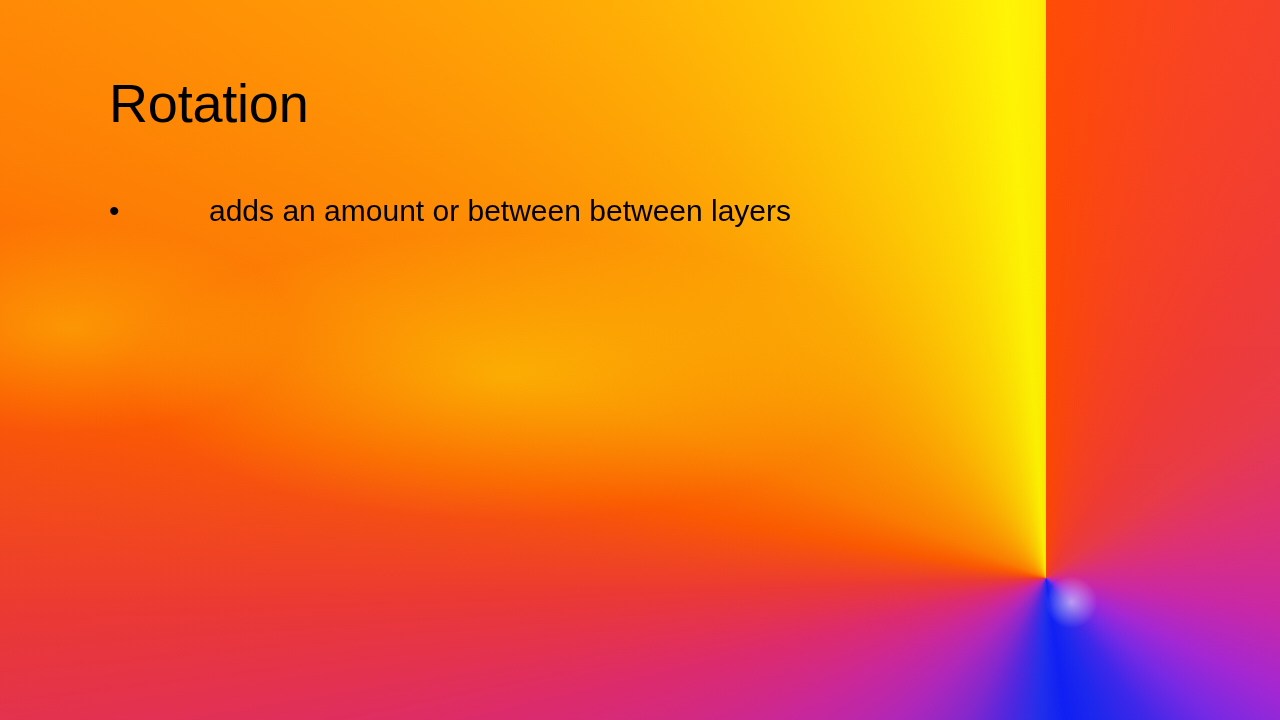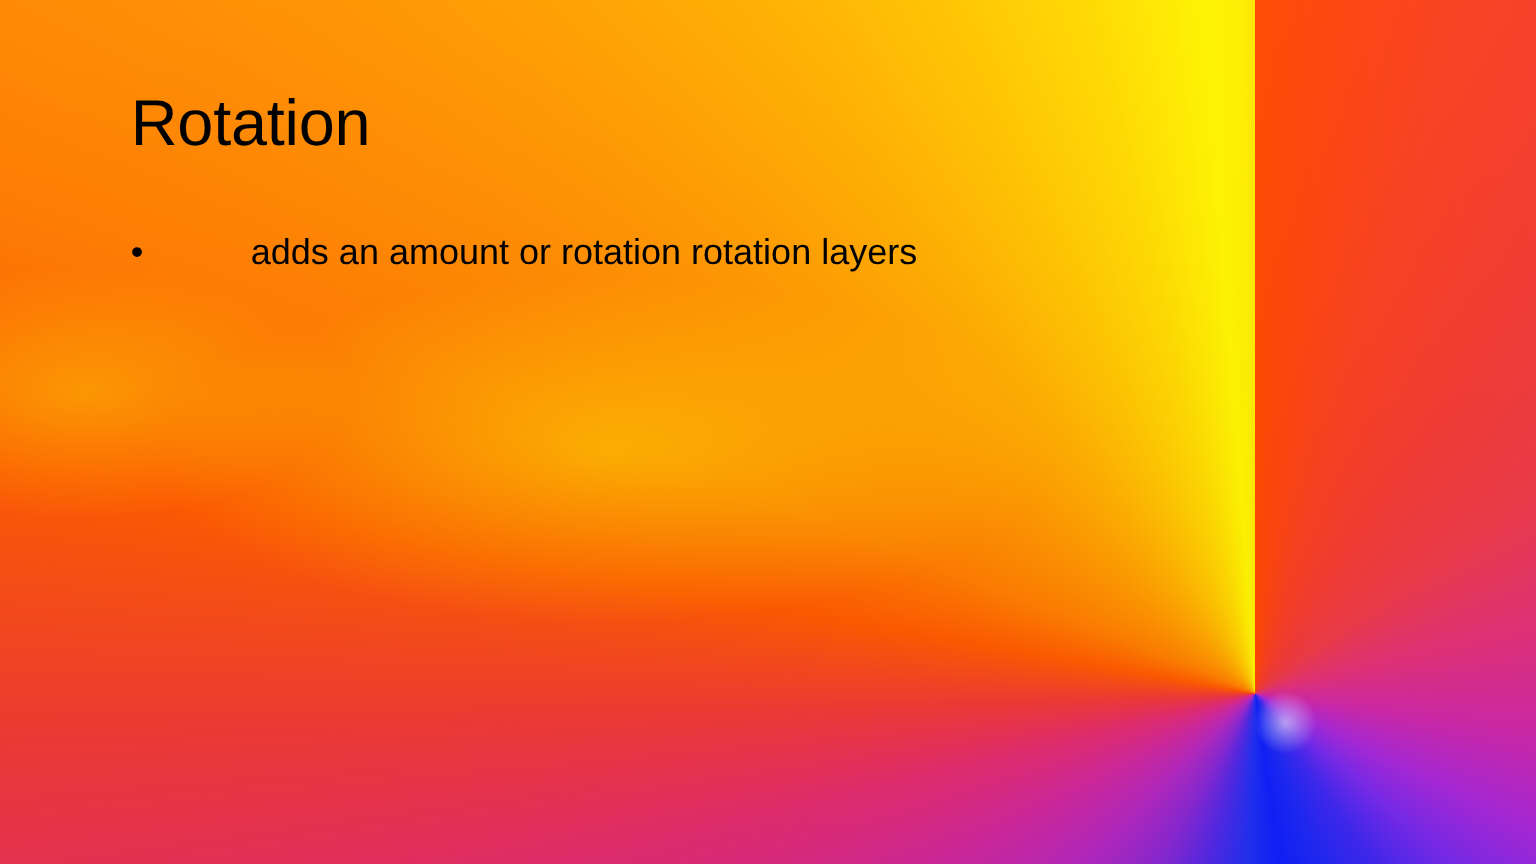--- a/index.html
+++ b/index.html
@@ -140,18 +140,18 @@
   <div id="bg-soft"></div>
   <div id="bg-grain"></div>
 
   <div id="content">
 
     <div id="title">Rotation</div>
 
     <ul id="bullet-list">
       <li class="bullet-row">
         <span class="bullet-marker">•</span>
-        <span class="bullet-text">adds an amount or rotation rotation layers</span>
+        <span class="bullet-text">adds an amount or between between layers</span>
       </li>
     </ul>
 
   </div>
 </div>
 
 </body></html>

